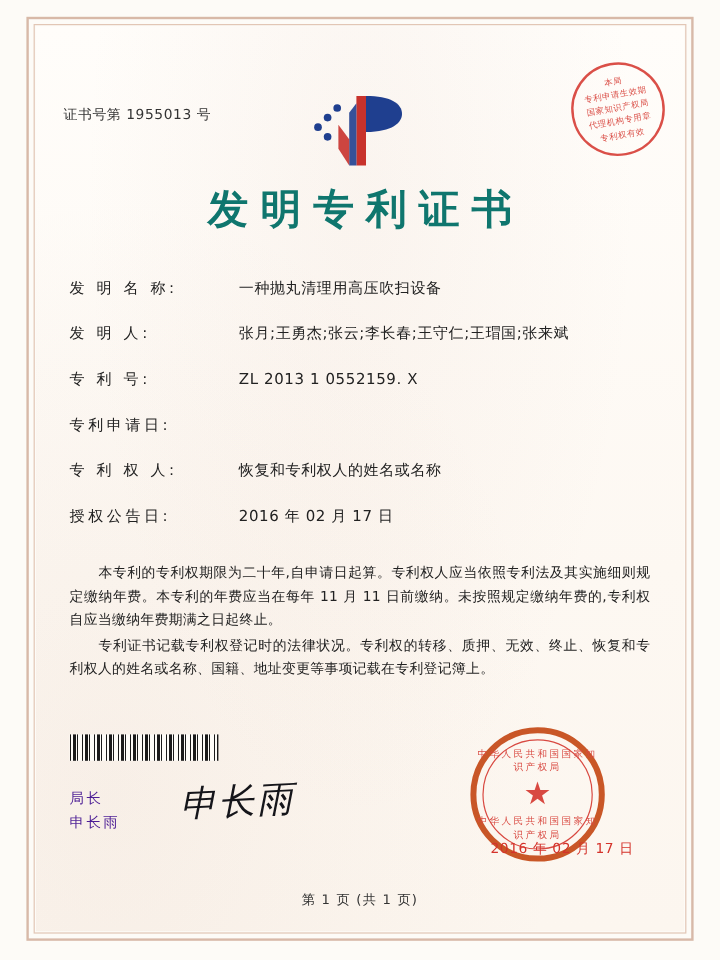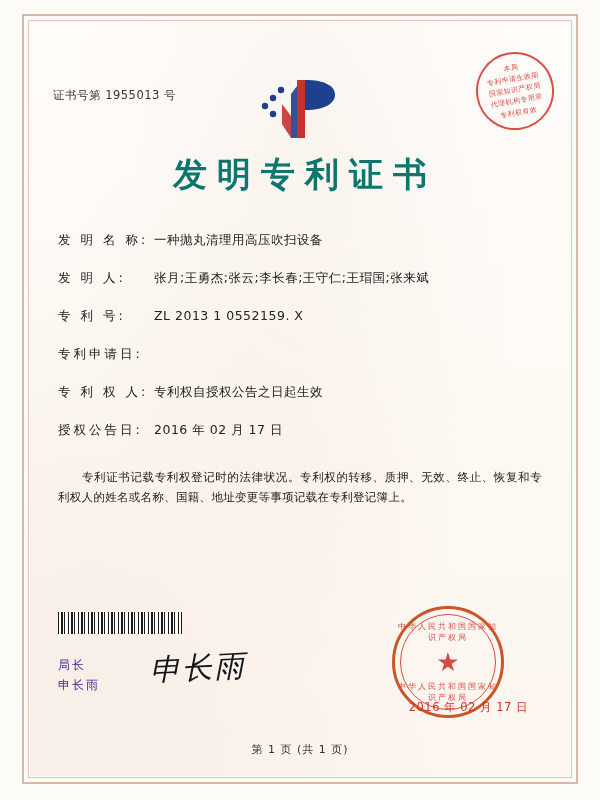--- a/index.html
+++ b/index.html
@@ -127,20 +127,21 @@
     left: 58px;
     top: 232px;
     right: 58px;
   }
   .field-row {
     display: flex;
     align-items: baseline;
     margin-bottom: 21px;
     font-size: 12.5px;
     color: #222;
+    gap: 45px;
   }
   .field-label {
     width: 96px;
     flex: 0 0 96px;
     letter-spacing: 3px;
     white-space: nowrap;
   }
   .field-value {
     flex: 1 1 auto;
     letter-spacing: 0.5px;
@@ -204,21 +205,21 @@
   }
 
   
   .seal {
     position: absolute;
     right: 96px;
     top: 606px;
     width: 112px;
     height: 112px;
     border-radius: 50%;
-    border: 3px solid #c2410c;
+    border: 5px solid #c2410c;
     box-sizing: border-box;
     opacity: 0.88;
   }
   .seal .seal-ring {
     position: absolute;
     left: 5px; top: 5px; right: 5px; bottom: 5px;
     border-radius: 50%;
     border: 1px solid #d4322a;
   }
   .seal .seal-top-text,
@@ -311,29 +312,30 @@
     </div>
     <div class="field-row">
       <div class="field-label">专 利 号:</div>
       <div class="field-value">ZL 2013 1 0552159. X</div>
     </div>
     <div class="field-row">
       <div class="field-label">专利申请日:</div>
     </div>
     <div class="field-row">
       <div class="field-label">专 利 权 人:</div>
-      <div class="field-value">专利权自授权公告之日起生效</div>
+      <div class="field-value">恢复和专利权人的姓名或名称</div>
     </div>
     <div class="field-row">
       <div class="field-label">授权公告日:</div>
       <div class="field-value">2016 年 02 月 17 日</div>
     </div>
   </div>
 
   <div class="body-text">
+    <p>本专利的专利权期限为二十年,自申请日起算。专利权人应当依照专利法及其实施细则规定缴纳年费。本专利的年费应当在每年 11 月 11 日前缴纳。未按照规定缴纳年费的,专利权自应当缴纳年费期满之日起终止。</p>
     <p>专利证书记载专利权登记时的法律状况。专利权的转移、质押、无效、终止、恢复和专利权人的姓名或名称、国籍、地址变更等事项记载在专利登记簿上。</p>
   </div>
 
   <div class="barcode"></div>
 
   <div class="director">
     <div>局长</div>
     <div>申长雨</div>
   </div>
   <div class="signature">申长雨</div>

